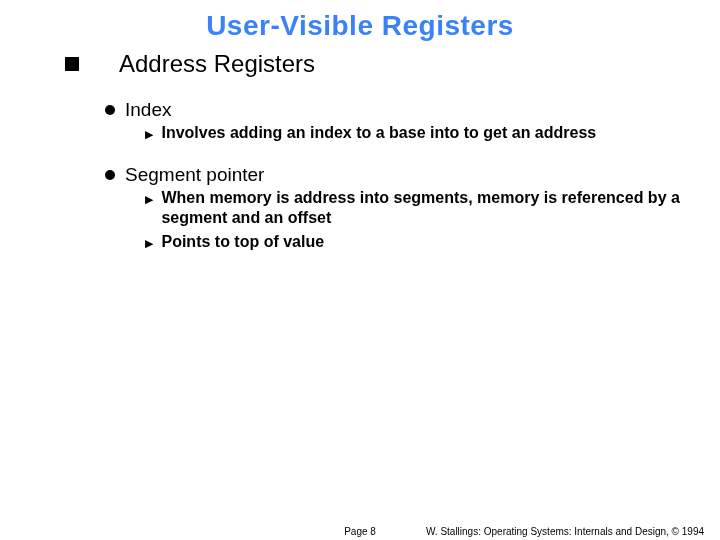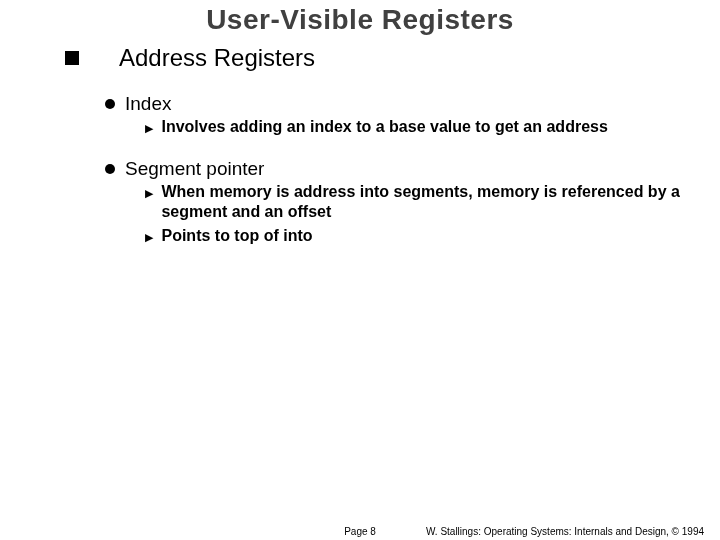--- a/index.html
+++ b/index.html
@@ -1,18 +1,18 @@
 <!DOCTYPE html>
 <html><head>
 <meta charset="utf-8">
 <style>
   * { margin: 0; padding: 0; box-sizing: border-box; }
   html, body { width: 720px; height: 540px; font-family: Arial, Helvetica, sans-serif; background: #fff; color: #000; }
   .slide { position: relative; width: 720px; height: 540px; }
-  .title { color: #404040; font-weight: bold; font-size: 28px; text-align: center; padding-top: 4px; letter-spacing: 0.5px; }
+  .title { color: #3b82f6; font-weight: bold; font-size: 28px; text-align: center; padding-top: 10px; letter-spacing: 0.5px; }
   .content { padding: 8px 20px 0 65px; }
   .lvl1 { display: flex; align-items: flex-start; margin-bottom: 4px; gap: 28px; }
   .lvl1 .bullet { width: 14px; height: 14px; background: #000; margin-top: 7px; margin-right: 12px; flex: 0 0 auto; }
   .lvl1 .text { font-size: 24px; }
   .lvl2 { display: flex; align-items: flex-start; margin-left: 40px; margin-top: 21px; margin-bottom: 2px; }
   .lvl2 .bullet { width: 10px; height: 10px; border-radius: 50%; background: #000; margin-top: 6px; margin-right: 10px; flex: 0 0 auto; }
   .lvl2 .text { font-size: 19px; }
   .lvl3 { display: flex; align-items: flex-start; margin-left: 80px; margin-top: 2px; margin-bottom: 4px; padding-right: 10px; }
   .lvl3 .bullet { margin-top: 3px; margin-right: 8px; flex: 0 0 auto; font-size: 11px; color:#000; line-height:16px; }
   .lvl3 .text { font-size: 16px; font-weight: bold; line-height: 1.25; }
@@ -32,35 +32,35 @@
     <span class="bullet"></span>
     <span class="text">Address Registers</span>
   </div>
 
   <div class="lvl2">
     <span class="bullet"></span>
     <span class="text">Index</span>
   </div>
   <div class="lvl3">
     <span class="bullet">▶</span>
-    <span class="text">Involves adding an index to a base value to get an address</span>
+    <span class="text">Involves adding an index to a base into to get an address</span>
   </div>
 
   <div class="lvl2">
     <span class="bullet"></span>
     <span class="text">Segment pointer</span>
   </div>
   <div class="lvl3">
     <span class="bullet">▶</span>
     <span class="text">When memory is address into segments, memory is referenced by a segment and an offset</span>
   </div>
 
   <div class="lvl3">
     <span class="bullet">▶</span>
-    <span class="text">Points to top of into</span>
+    <span class="text">Points to top of value</span>
   </div>
 
 </div>
 
 <div class="footer">
   <span class="page">Page 8</span>
   <span class="credit">W. Stallings: Operating Systems: Internals and Design, © 1994</span>
 </div>
 
 </div>

